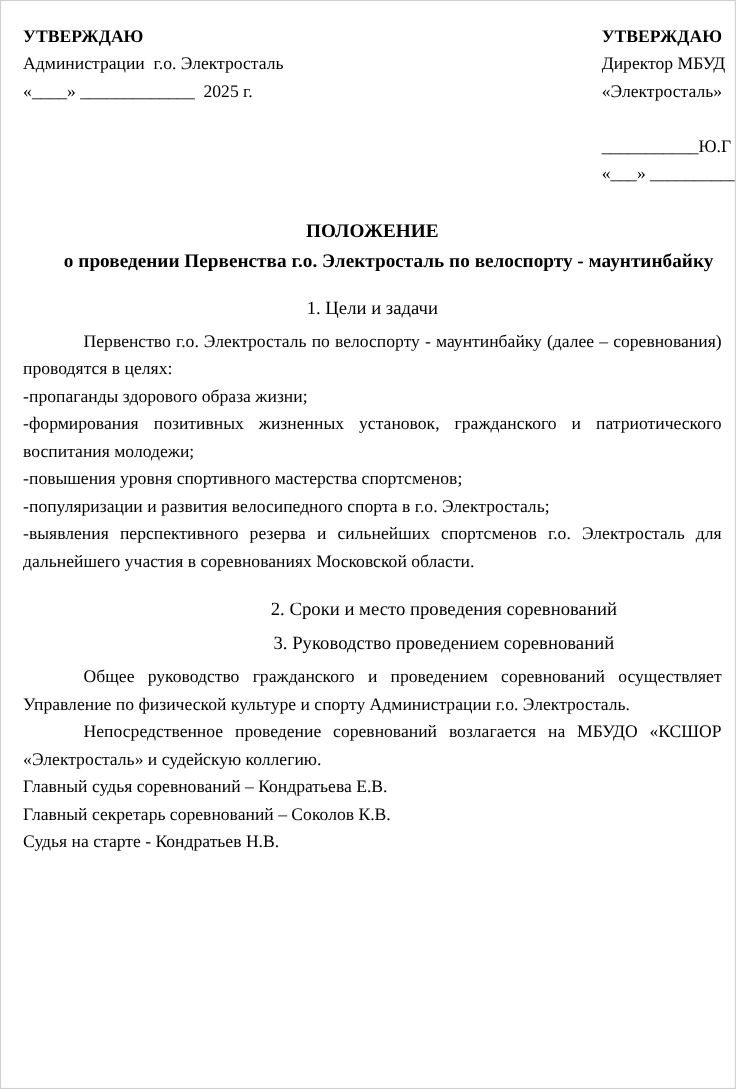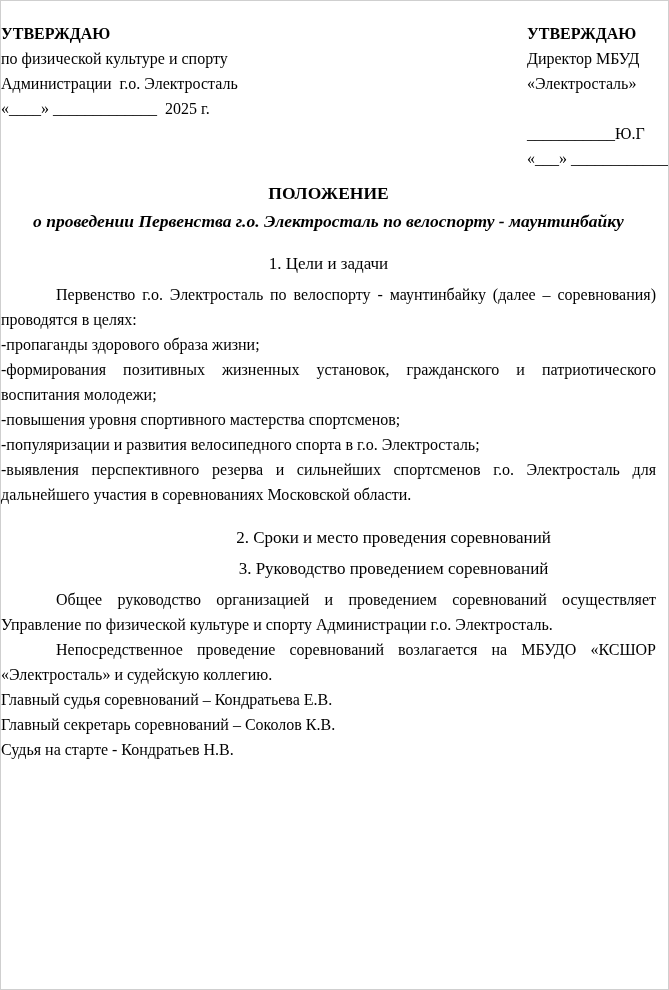--- a/index.html
+++ b/index.html
@@ -6,48 +6,48 @@
   body {
     width: 669px; height: 990px;
     background: #ffffff;
     overflow: hidden;
   }
   .page {
     position: relative;
     width: 669px; height: 990px;
     box-sizing: border-box;
     border: 1px solid #cfcfcf;
-    padding: 20px 12px 0 0;
+    padding: 20px 12px 0 20px;
     background: #ffffff;
     color: #000000;
     font-family: "Liberation Serif", "DejaVu Serif", serif;
     font-size: 16px;
     line-height: 25px;
     overflow: hidden;
   }
   
   .approvals { position: relative; height: 150px; }
   .approval { position: absolute; top: 0; }
   .approval-left  { left: 0; }
   .approval-right { left: 526px; width: 300px; }
   .approval .line { white-space: pre; }
   .b { font-weight: bold; }
   .spacer { height: 25px; }
   
   .doc-title {
-    margin-top: 8px;
+    margin-top: 24px;
     text-align: center;
     font-weight: bold;
     font-size: 17.5px;
     line-height: 28px;
   }
   .doc-title .subtitle {
-    font-style: italic;
     max-width: 620px;
     margin: 0 auto;
+    text-align: right;
   }
   
   .sec-h {
     font-size: 17px;
     font-weight: normal;
     text-align: center;
     line-height: 25px;
     margin: 16px 0 6px 0;
   }
   .sec-h.shifted { text-indent: 130px; text-align: center; }
@@ -60,21 +60,20 @@
 </style>
 </head>
 <body>
 
 <div class="page">
 
   <div class="approvals">
 
     <div class="approval approval-left">
       <div class="line b">УТВЕРЖДАЮ</div>
-      <div class="line">по физической культуре и спорту</div>
       <div class="line">Администрации  г.о. Электросталь</div>
       <div class="line">«____» _____________  2025 г.</div>
     </div>
 
     <div class="approval approval-right">
       <div class="line b">УТВЕРЖДАЮ</div>
       <div class="line">Директор МБУД</div>
       <div class="line">«Электросталь»</div>
       <div class="line spacer"></div>
       <div class="line">___________Ю.Г</div>
@@ -92,19 +91,19 @@
   <p class="indent just">Первенство г.о. Электросталь по велоспорту - маунтинбайку (далее – соревнования) проводятся в целях:</p>
   <p>-пропаганды здорового образа жизни;</p>
   <p class="just">-формирования позитивных жизненных установок, гражданского и патриотического воспитания молодежи;</p>
   <p>-повышения уровня спортивного мастерства спортсменов;</p>
   <p class="just">-популяризации и развития велосипедного спорта в г.о. Электросталь;</p>
   <p class="just">-выявления перспективного резерва и сильнейших спортсменов г.о. Электросталь для дальнейшего участия в соревнованиях Московской области.</p>
 
   <div class="sec-h shifted mt-h2">2. Сроки и место проведения соревнований</div>
 
   <div class="sec-h shifted mt-h3">3. Руководство проведением соревнований</div>
-  <p class="indent just">Общее руководство организацией и проведением соревнований осуществляет Управление по физической культуре и спорту Администрации г.о. Электросталь.</p>
+  <p class="indent just">Общее руководство гражданского и проведением соревнований осуществляет Управление по физической культуре и спорту Администрации г.о. Электросталь.</p>
   <p class="indent just">Непосредственное проведение соревнований возлагается на МБУДО «КСШОР «Электросталь» и судейскую коллегию.</p>
   <p>Главный судья соревнований – Кондратьева Е.В.</p>
   <p>Главный секретарь соревнований – Соколов К.В.</p>
   <p>Судья на старте - Кондратьев Н.В.</p>
 
 </div>
 
 </body></html>

